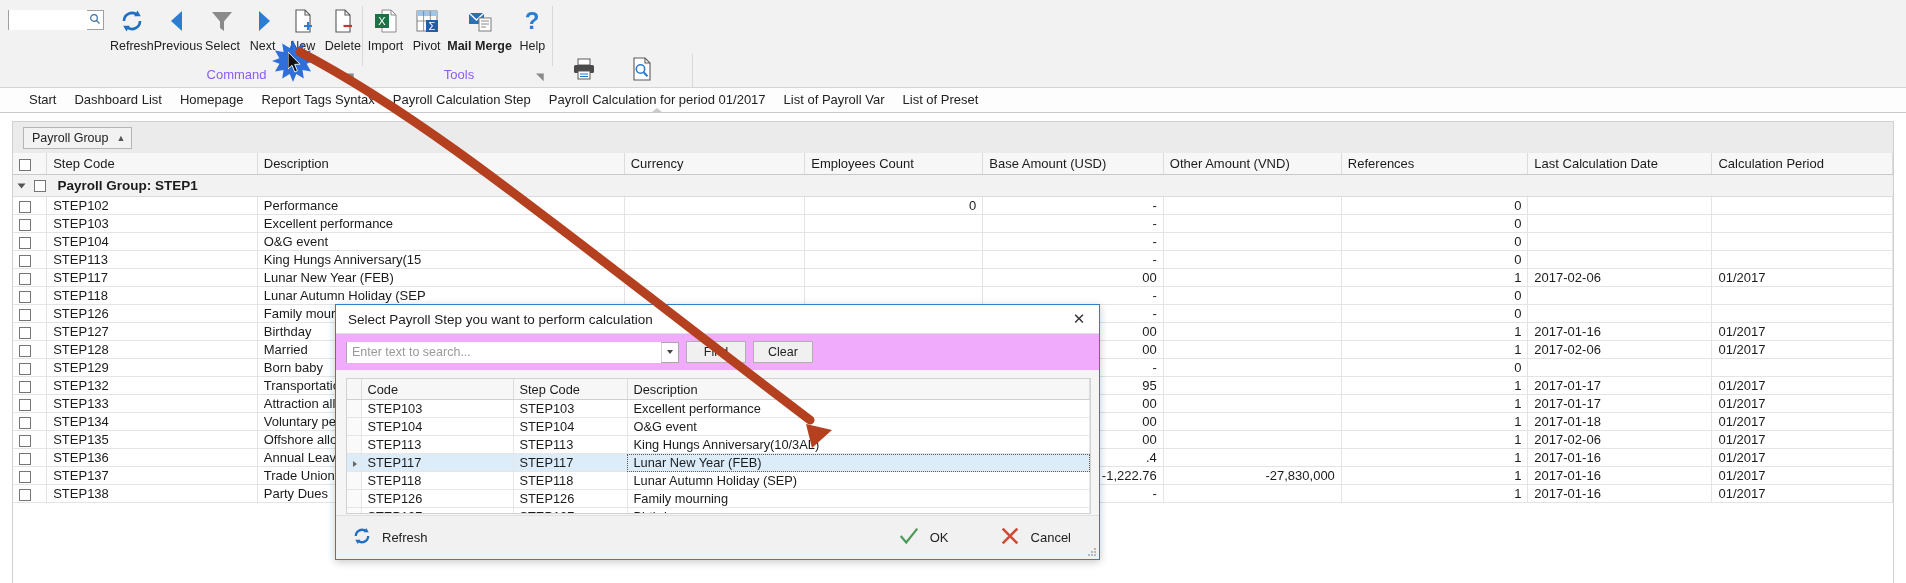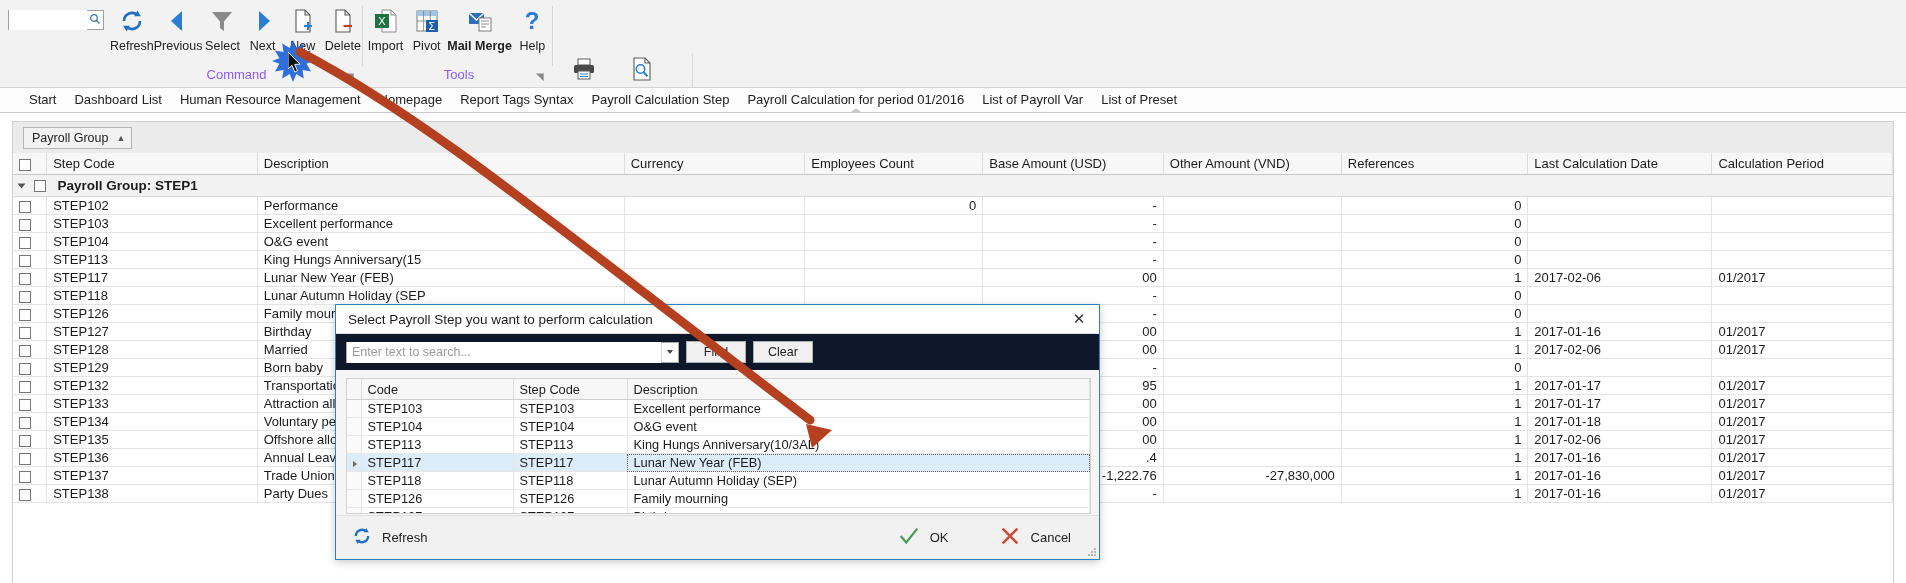--- a/index.html
+++ b/index.html
@@ -298,21 +298,21 @@
     font-size: 15px;
     color: #333;
     cursor: default;
   }
   #dlg-search {
     height: 36px;
     display: flex;
     align-items: center;
     padding: 0 10px;
     gap: 7px;
-    background: #0f172a;
+    background: #f0abfc;
   }
   .combo {
     width: 333px;
     height: 21px;
     border: 1px solid #a9a9a9;
     background: #fff;
     display: flex;
     align-items: center;
     box-sizing: border-box;
   }
@@ -620,25 +620,24 @@
       <div class="dialog-launcher">◥</div>
       <div class="sep"></div>
     </div>
 
   </div>
 </div>
 
 <div id="crumbbar">
   <div class="crumb">Start</div>
   <div class="crumb">Dashboard List</div>
-  <div class="crumb">Human Resource Management</div>
   <div class="crumb">Homepage</div>
   <div class="crumb">Report Tags Syntax</div>
   <div class="crumb">Payroll Calculation Step</div>
-  <div class="crumb active">Payroll Calculation for period 01/2016</div>
+  <div class="crumb active">Payroll Calculation for period 01/2017</div>
   <div class="crumb">List of Payroll Var</div>
   <div class="crumb">List of Preset</div>
 </div>
 
 <div id="content">
 
   <div id="groupbar-wrap">
     <div class="group-chip">
       <span>Payroll Group</span>
       <span class="asc">▲</span>

